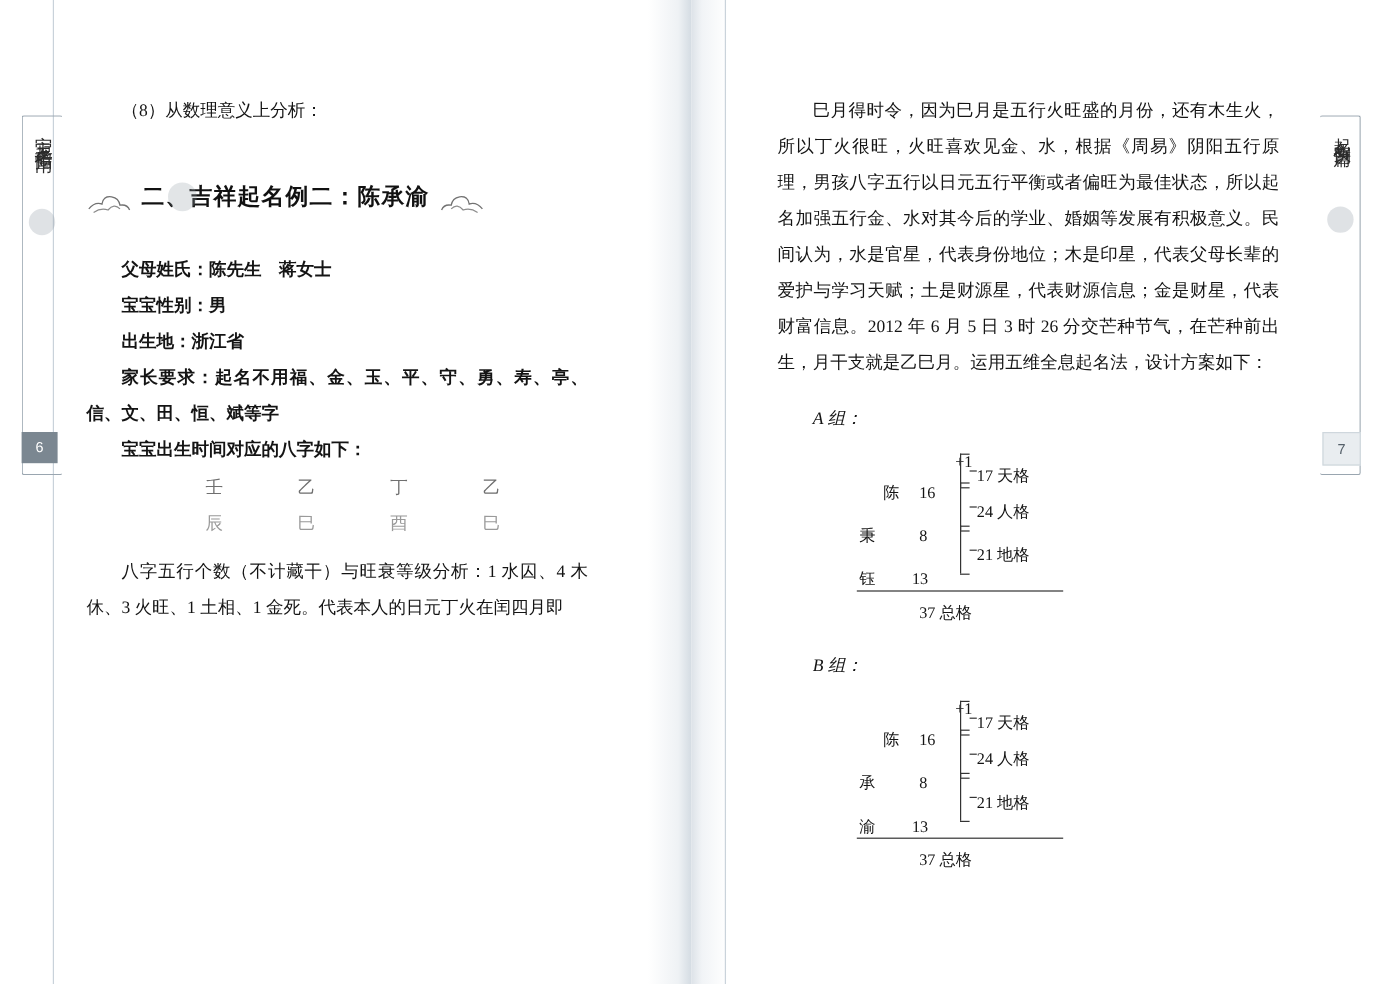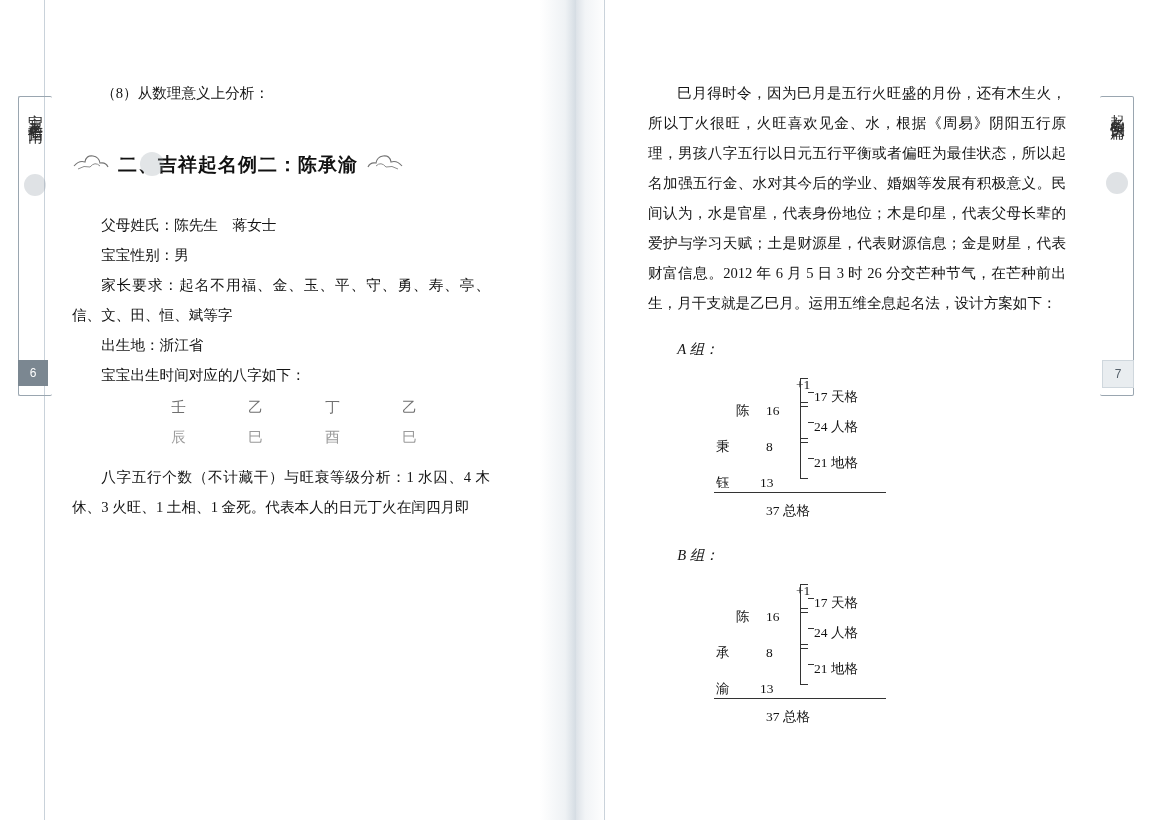--- a/index.html
+++ b/index.html
@@ -117,21 +117,21 @@
   .col.left { left: 72px; }
   .col.right { left: 72px; }
   p { margin: 0; }
   .indent { text-indent: 2em; }
 
   
   .heading {
     margin-top: 42px;
     margin-bottom: 18px;
     display: flex;
-    align-items: flex-start;
+    align-items: flex-end;
     gap: 6px;
     position: relative;
   }
   .heading .title {
     font-size: 19px;
     font-weight: bold;
     letter-spacing: 1px;
     color: #111;
     position: relative;
   }
@@ -141,21 +141,21 @@
     top: 2px;
     width: 24px;
     height: 24px;
     border-radius: 50%;
     background: rgba(150,160,170,0.28);
   }
   .cloud { flex: 0 0 auto; opacity: .75; }
 
   
   .info { margin-top: 30px; }
-  .info p { text-indent: 2em; }
+  .info p { text-indent: 2em; font-weight: bold; }
 
   
   .bazi {
     display: flex;
     justify-content: space-around;
     padding: 0 42px 0 68px;
     margin-top: 2px;
   }
   .bazi .colx { text-align: center; width: 44px; }
   .bazi .top { color: #6f6f6f; }
@@ -214,22 +214,22 @@
         </div>
         <svg class="cloud" width="40" height="22" viewBox="0 0 40 22">
           <path d="M38 16 q-5 -6 -11 -4 q-1 -7 -8 -6 q-6 1 -7 7 q-6 -1 -8 4" fill="none" stroke="#444" stroke-width="1.1"></path>
           <path d="M34 19 q-6 -4 -12 -2 q-5 -6 -10 -1" fill="none" stroke="#666" stroke-width="1"></path>
         </svg>
       </div>
 
       <div class="info">
         <p>父母姓氏：陈先生　蒋女士</p>
         <p>宝宝性别：男</p>
+        <p>出生地：浙江省</p>
         <p>家长要求：起名不用福、金、玉、平、守、勇、寿、亭、信、文、田、恒、斌等字</p>
-        <p>出生地：浙江省</p>
         <p>宝宝出生时间对应的八字如下：</p>
       </div>
 
       <div class="bazi">
         <div class="colx">
           <div class="top">壬</div>
           <div class="bot">辰</div>
         </div>
         <div class="colx">
           <div class="top">乙</div>

